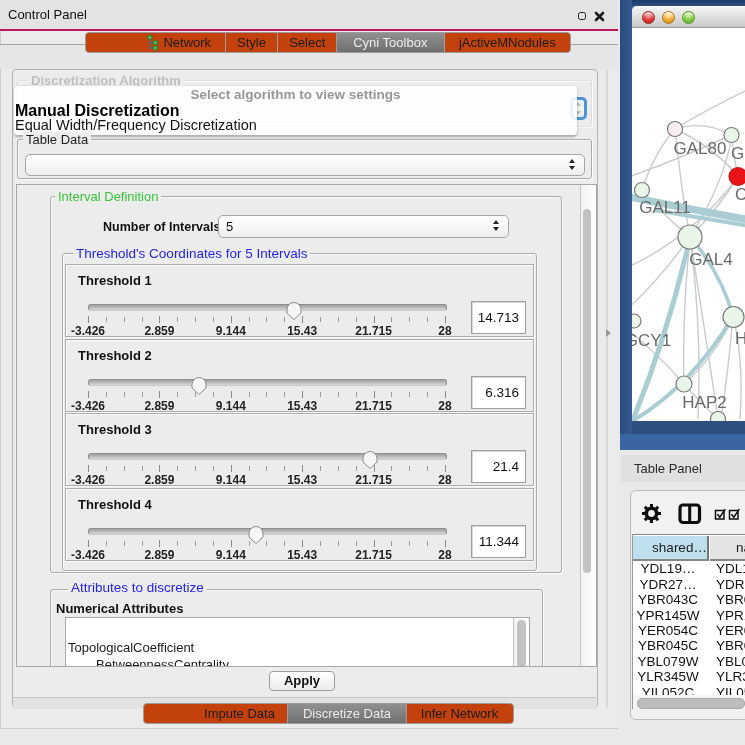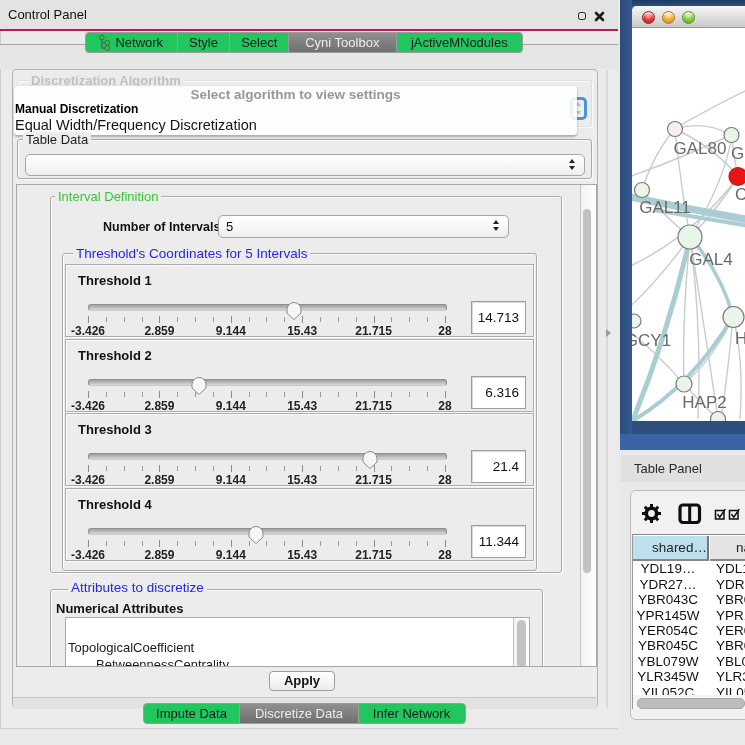--- a/index.html
+++ b/index.html
@@ -6,21 +6,21 @@
 body{width:745px;height:745px;position:relative;overflow:hidden;
   font-family:"Liberation Sans",sans-serif;background:#e9e9e9;}
 .abs{position:absolute;}
 
 #win{left:0;top:0;width:618px;height:729px;background:#ebebeb;border-bottom:1px solid #cfcfcf;border-left:1px solid #cccccc;box-sizing:border-box;}
 #titlebar{left:0;top:0;width:618px;height:29px;background:#e3e3e3;border-bottom:2px solid #be185d;}
 #titlebar .t{position:absolute;left:8px;top:0;line-height:29px;font-size:13px;color:#111;}
 #floatbtn{left:578px;top:12px;width:6px;height:6px;border:1.8px solid #1a1a1a;border-radius:2.5px;}
 #closebtn{left:594px;top:11px;}
 
-.seg{height:19px;background:#22c55e;border:1px solid #9c9c9c;border-radius:4px;display:flex;overflow:hidden;}
+.seg{height:19px;background:#c2410c;border:1px solid #9c9c9c;border-radius:4px;display:flex;overflow:hidden;padding-left:48px;}
 .seg .s{font-size:13px;color:#1c1c1c;line-height:19px;text-align:center;border-right:1px solid #9d9d9d;display:flex;align-items:center;justify-content:center;}
 .seg .s:last-child{border-right:none;}
 .seg .dark{background:linear-gradient(#909090,#6f6f6f);color:#ececec;}
 
 #cpanel{left:12px;top:69px;width:584px;height:637px;border:1px solid #b2b2b2;border-radius:4px;background:#ececec;}
 
 .grp{position:absolute;border:1px solid #aaaaaa;border-radius:3px;box-shadow:inset 1px 1px 0 #fbfbfb, 1px 1px 0 #fbfbfb;}
 .gt{position:absolute;top:-8px;background:#ececec;padding:0 3px;font-size:13px;line-height:15px;white-space:nowrap;}
 
 .combo{position:absolute;background:linear-gradient(#ffffff,#eeeeee);border:1px solid #a6a6a6;border-radius:5px;font-size:13px;color:#111;}
@@ -103,21 +103,21 @@
 </div>
 
 <div class="abs" style="left:570px;top:97px;width:11px;height:17px;border-radius:5px;background:#eef0ee;border:3px solid #4f94d8;">
   <div style="position:absolute;left:1.5px;top:2px;width:0;height:0;border-left:3px solid transparent;border-right:3px solid transparent;border-bottom:4px solid #b9bdc2;"></div>
   <div style="position:absolute;left:1.5px;top:11px;width:0;height:0;border-left:3px solid transparent;border-right:3px solid transparent;border-top:4px solid #b9bdc2;"></div>
 </div>
 
 <div class="abs" id="popup" style="left:14px;top:86px;width:563px;height:49px;background:rgba(255,255,255,0.88);
   border-radius:4px;box-shadow:0 1.5px 2.5px rgba(0,0,0,0.28);"></div>
 <div class="abs" style="left:14px;top:87px;width:563px;text-align:center;font-size:13.5px;font-weight:bold;color:rgba(125,125,125,0.8);">Select algorithm to view settings</div>
-<div class="abs" style="left:15px;top:102px;font-size:12px;font-weight:bold;color:#000;">Manual Discretization</div>
+<div class="abs" style="left:15px;top:102px;font-size:16px;font-weight:bold;color:#000;">Manual Discretization</div>
 <div class="abs" style="left:15px;top:117px;font-size:14.5px;color:#141414;">Equal Width/Frequency Discretization</div>
 
 <div class="grp" style="left:17px;top:139px;width:573px;height:38px;">
   <div class="gt" style="left:5px;color:#1f1f1f;">Table Data</div>
 </div>
 <div class="combo" style="left:25px;top:154px;width:558px;height:20px;">
   <div class="arr" style="top:4px;">
       <div class="up"></div>
       <div class="dn"></div>
     </div>

